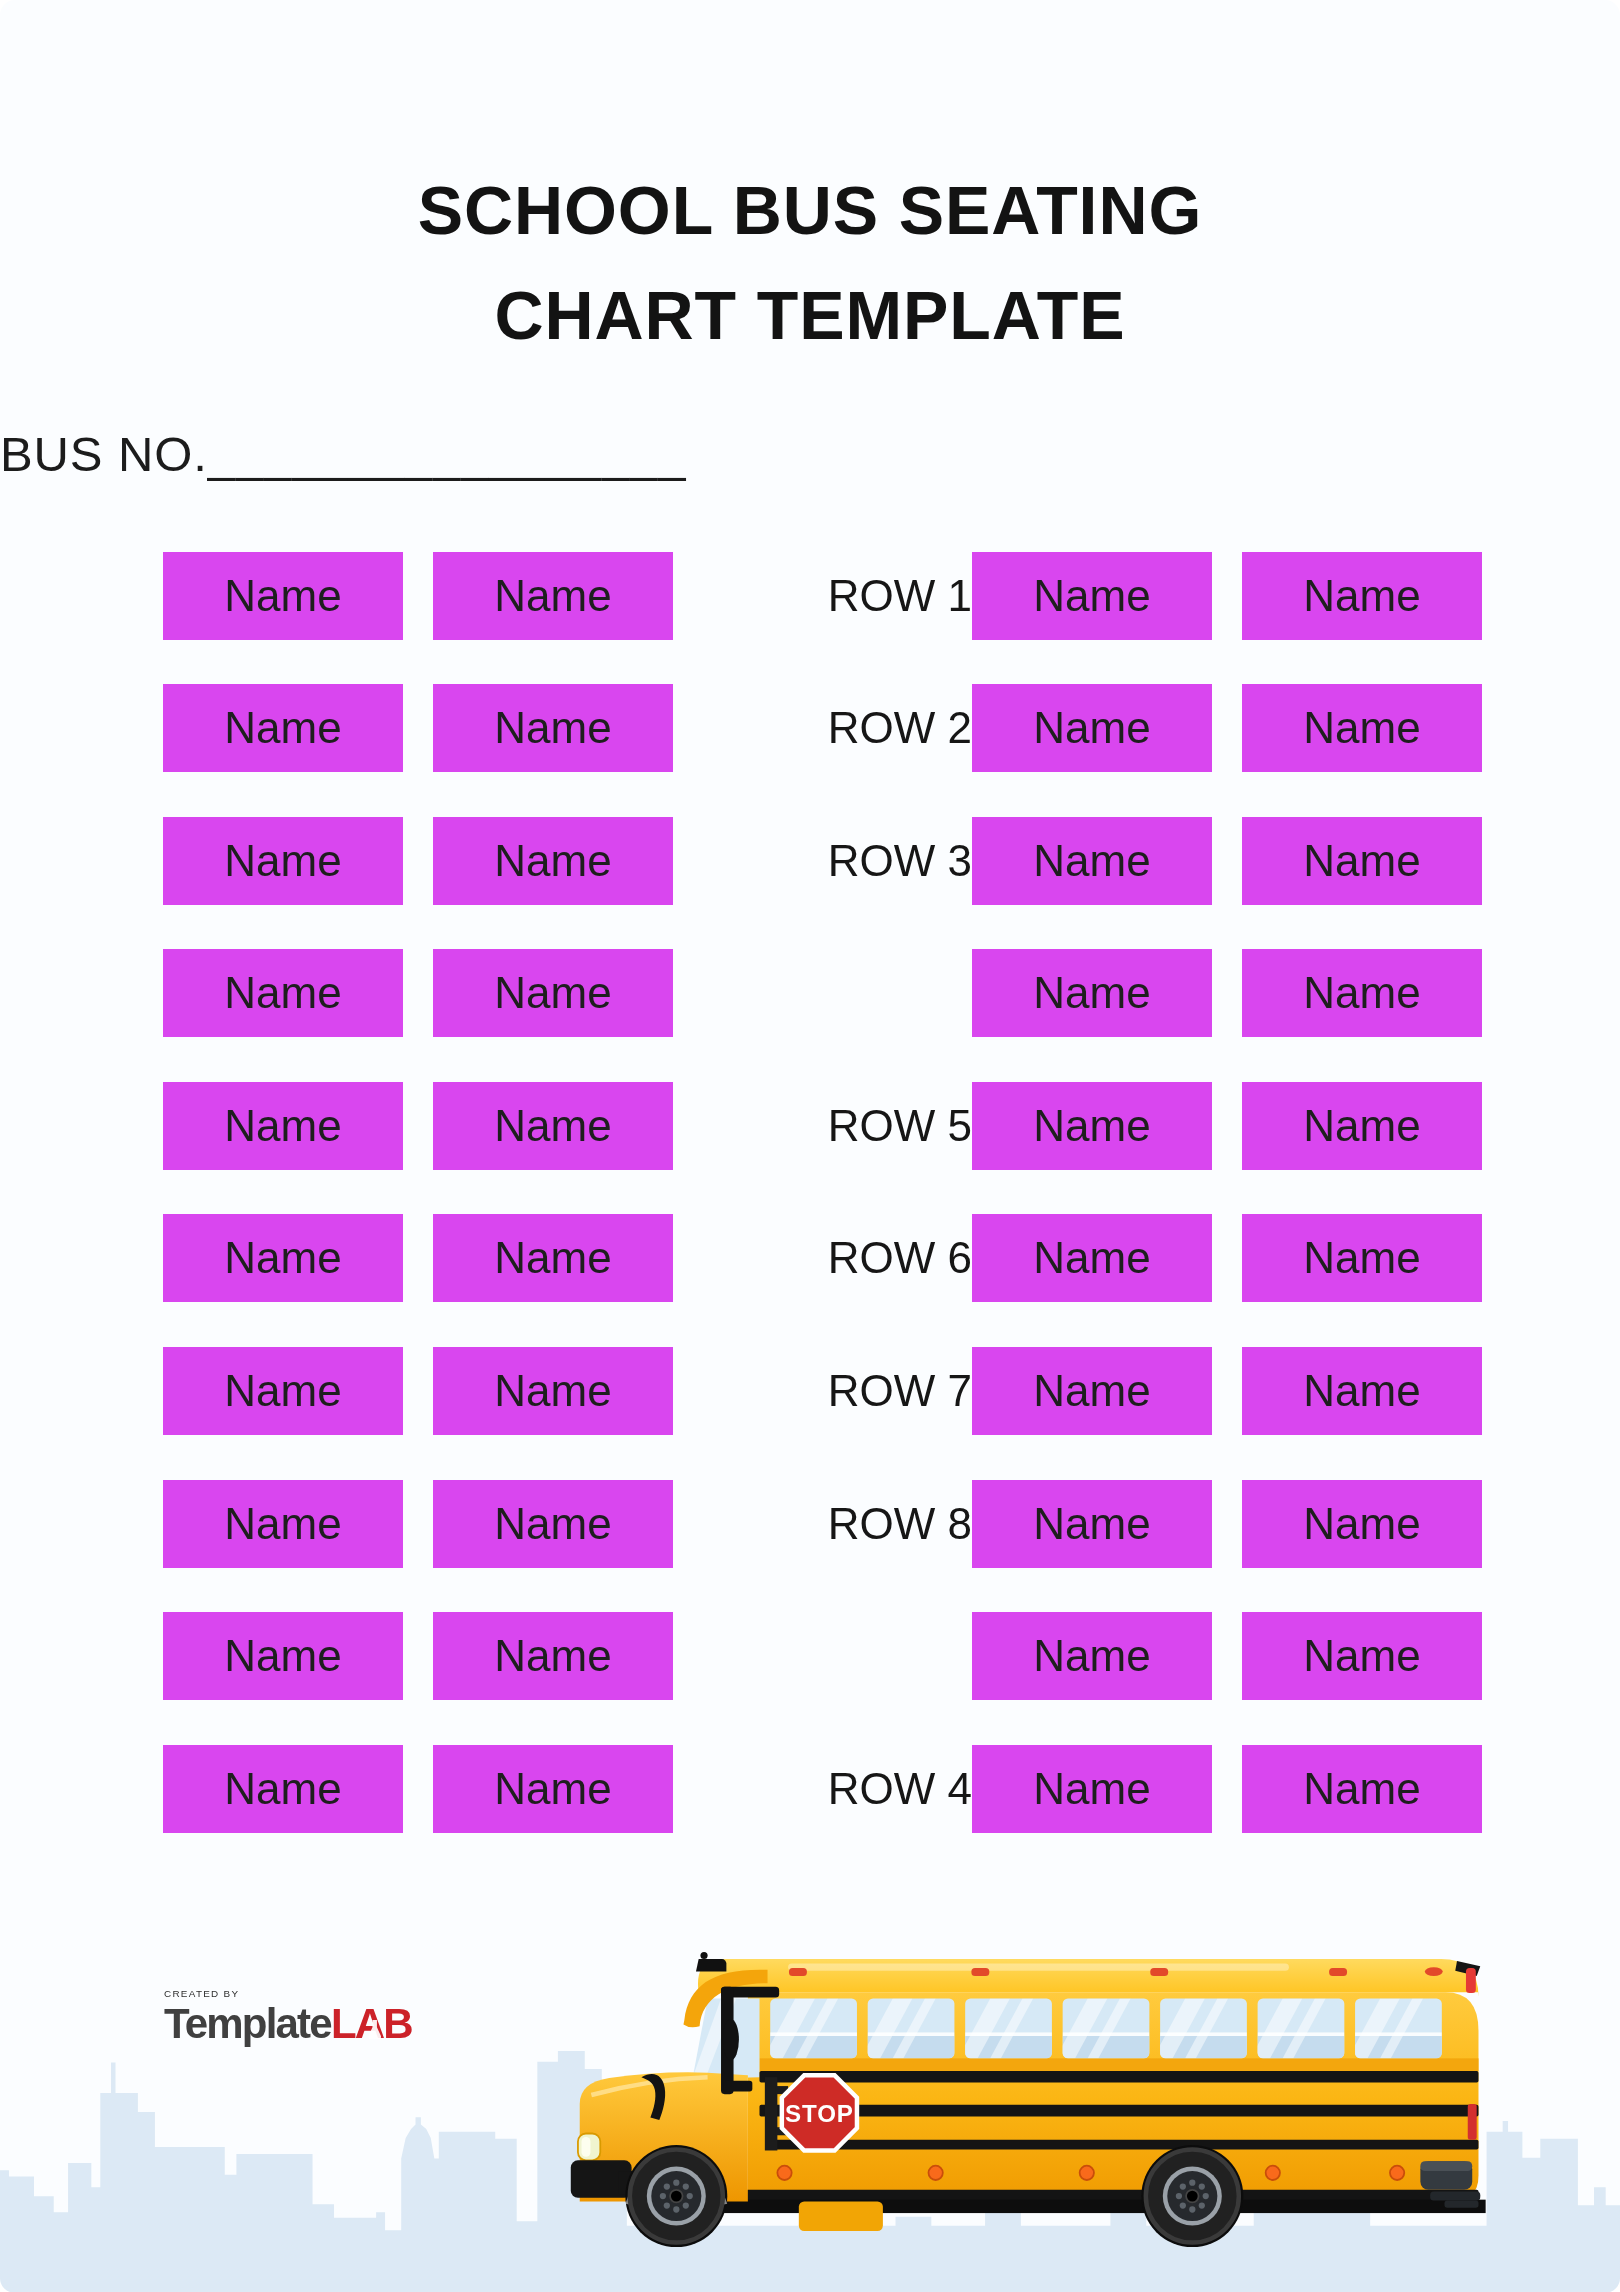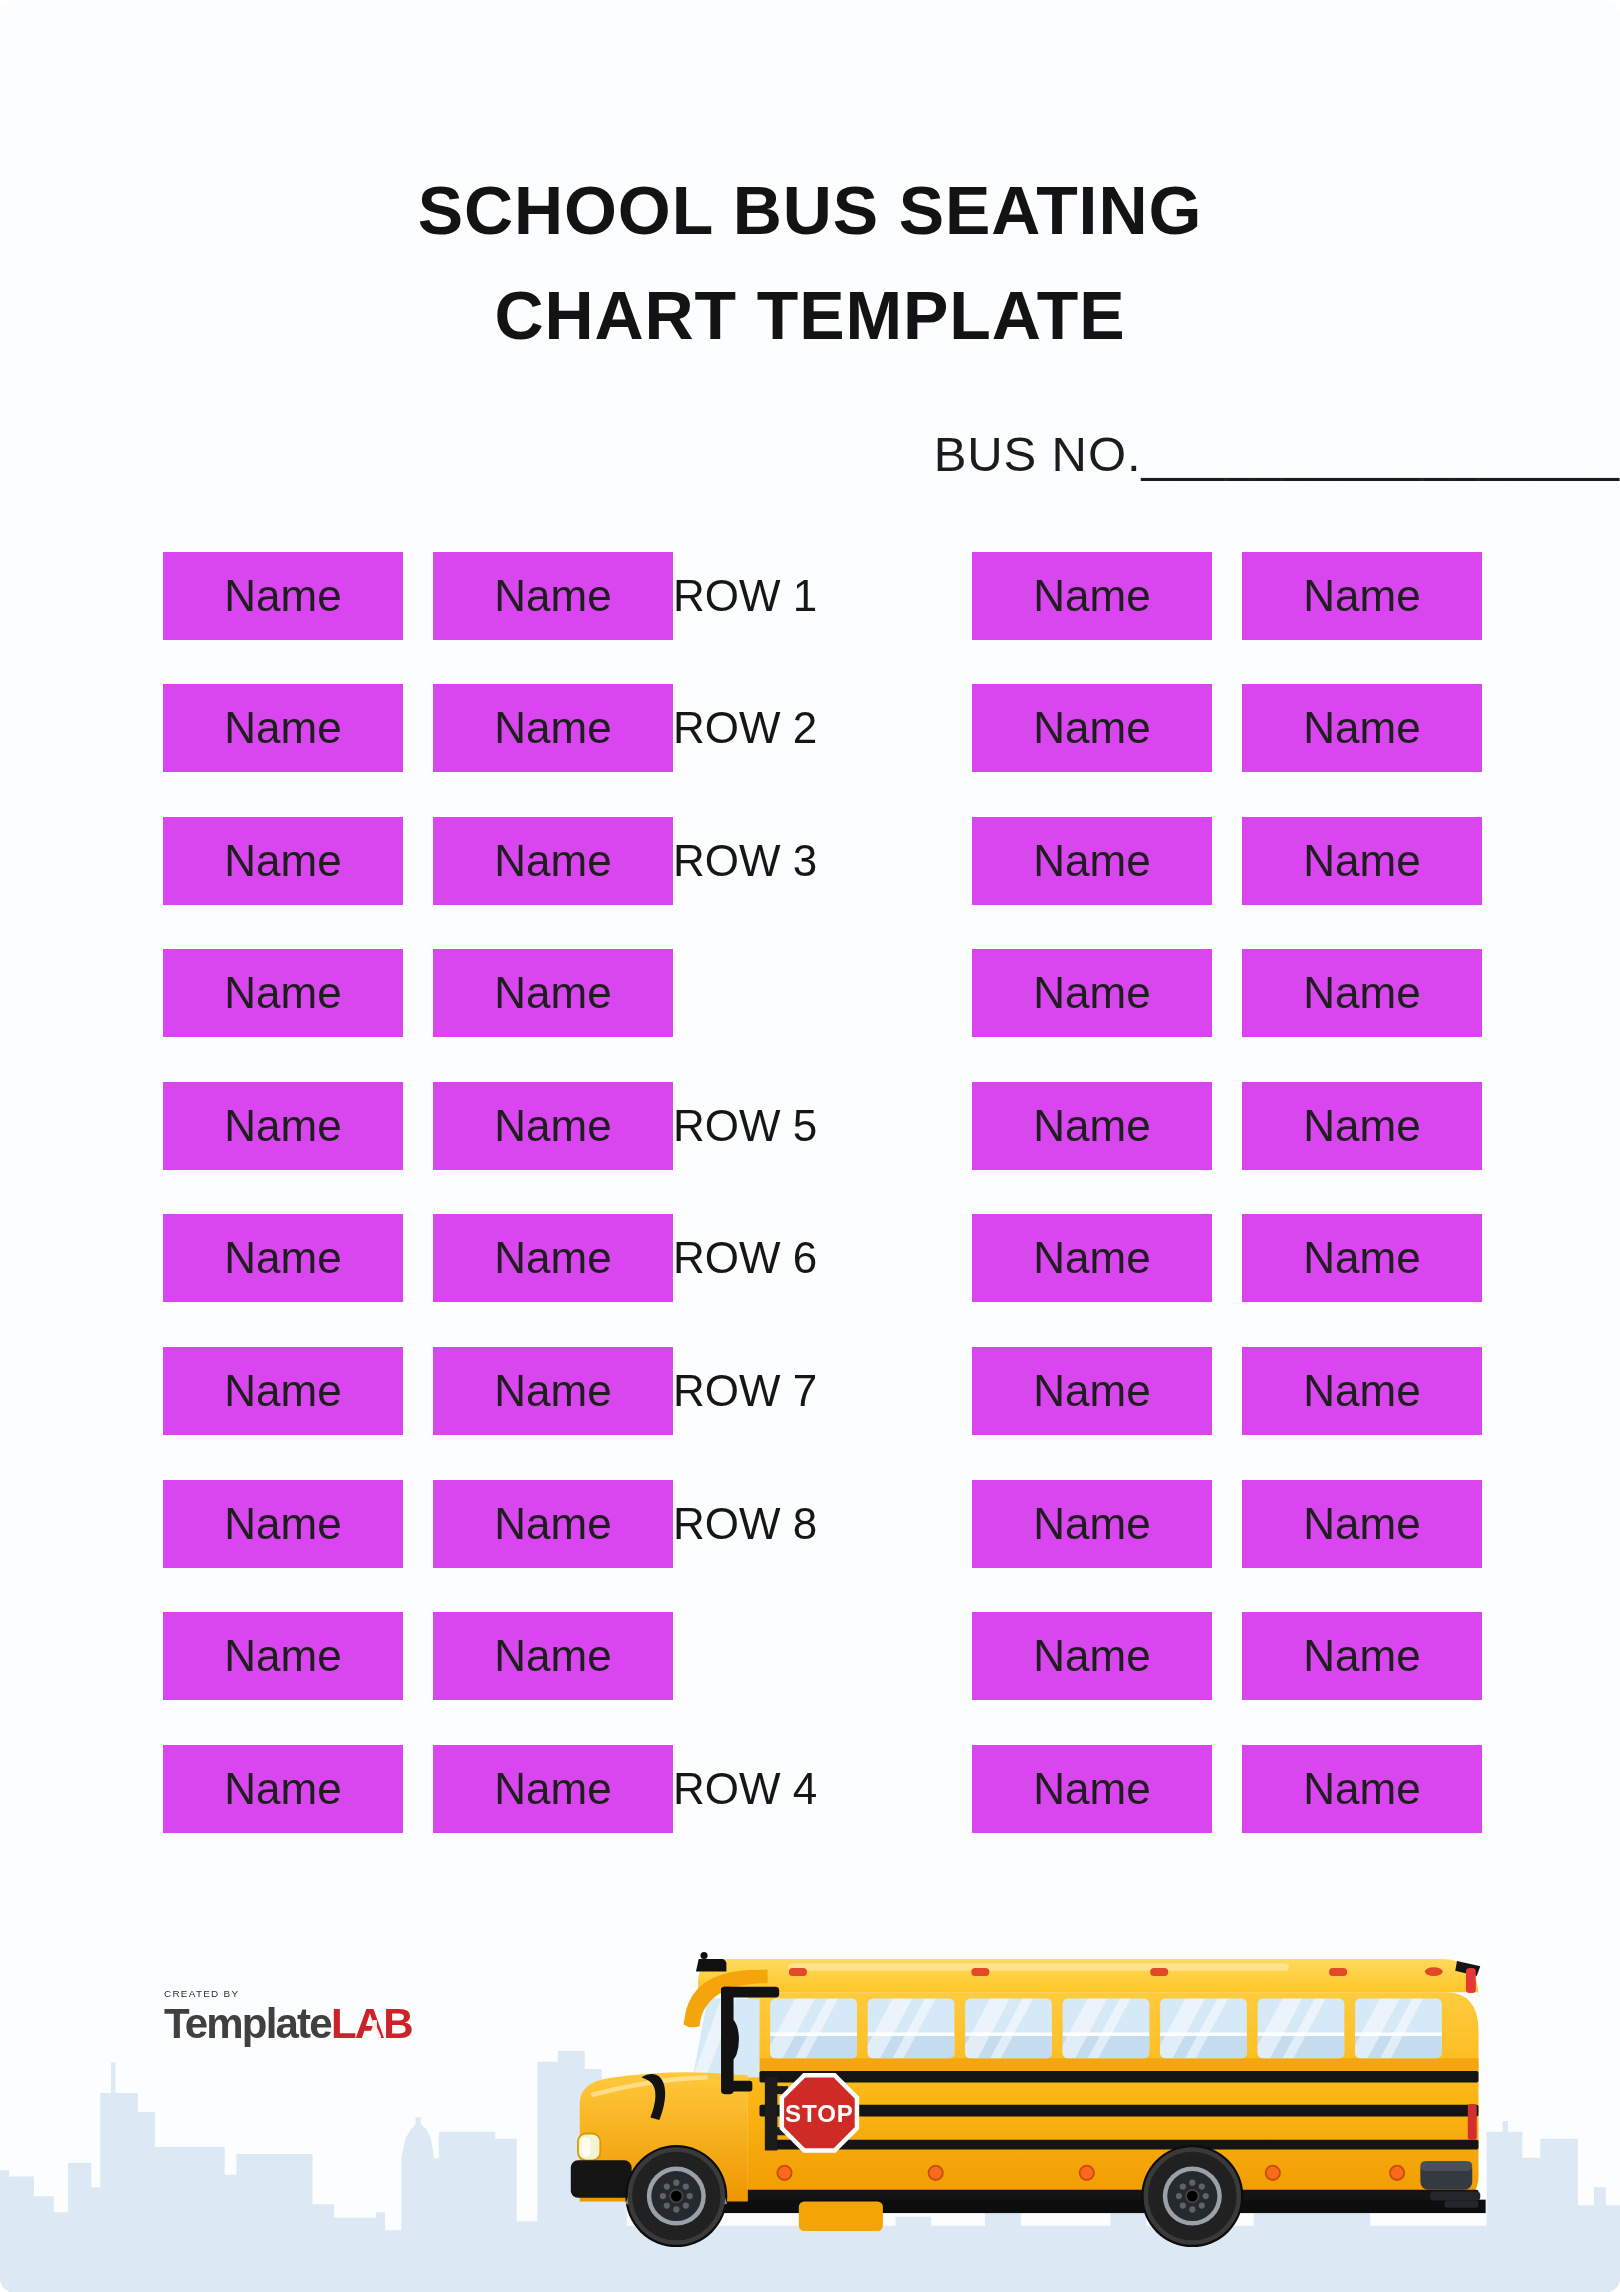--- a/index.html
+++ b/index.html
@@ -11,33 +11,33 @@
     font-family:"Liberation Sans", sans-serif;
     border-radius:15px;
   }
   .title{
     position:absolute;top:158px;left:0;width:100%;
     text-align:center;font-weight:bold;font-size:68px;line-height:105px;
     letter-spacing:0.9px;color:#131313;
   }
   .bus-no{
     position:absolute;top:419px;left:0;width:100%;
-    text-align:right;font-size:49px;line-height:70px;color:#1c1c1c;
+    text-align:left;font-size:49px;line-height:70px;color:#1c1c1c;
     letter-spacing:0.9px;
   }
   .rows{position:absolute;left:0;top:0;width:100%;}
   .seat-row{position:absolute;left:0;width:100%;height:88px;}
   .seat{
     position:absolute;top:0;width:240px;height:88px;
     background:#d946ef;color:#1e1e1e;
     font-size:44px;line-height:88px;text-align:center;
   }
   .row-label{
     position:absolute;top:0;left:673px;width:299px;height:88px;
-    text-align:left;font-size:44px;line-height:88px;color:#161616;
+    text-align:right;font-size:44px;line-height:88px;color:#161616;
   }
   .skyline{position:absolute;left:0;top:2042px;width:1620px;height:251px;}
   .bus-wrap{position:absolute;left:564px;top:1943px;width:949px;height:313px;}
   .logo{position:absolute;left:164px;top:1988px;width:269px;}
   .logo-credit{
     font-size:9.9px;font-weight:normal;letter-spacing:1.3px;color:#2e2e2e;
   }
   .logo-brand{
     position:relative;
     font-size:42px;font-weight:bold;letter-spacing:-1.8px;line-height:1.1;

